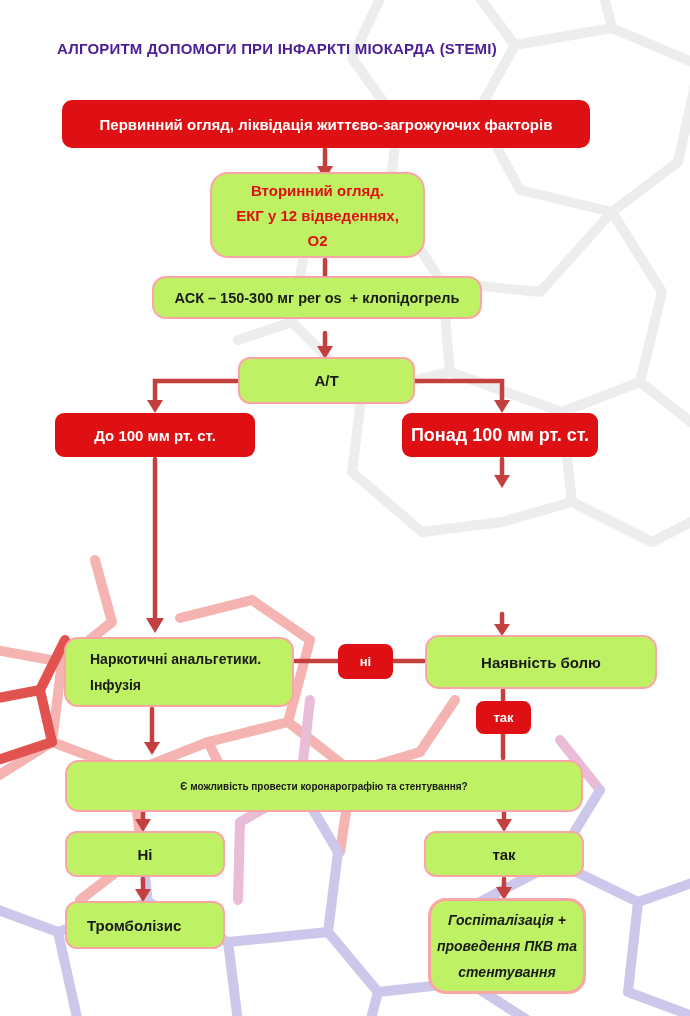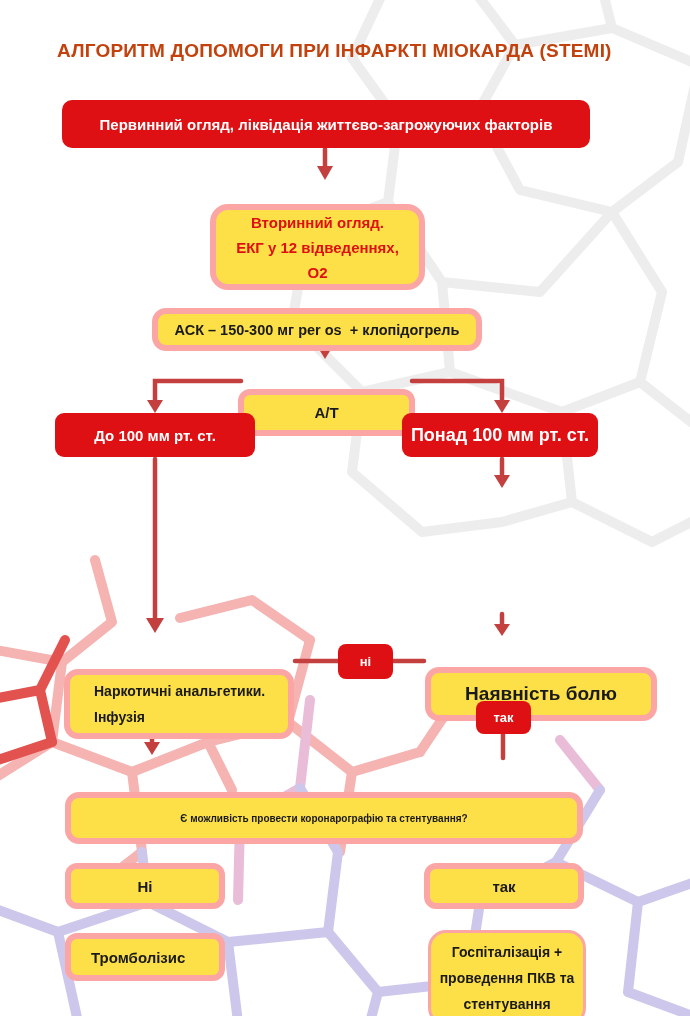--- a/index.html
+++ b/index.html
@@ -9,37 +9,37 @@
     margin:0 auto;
     background:#ffffff;
     overflow:hidden;
     font-family:"Liberation Sans", sans-serif;
   }
   .bg-svg, .conn-svg{
     position:absolute;left:0;top:0;width:690px;height:1016px;
   }
   .title{
     position:absolute;left:57px;top:40px;width:580px;
-    font-size:19px;font-weight:bold;color:#c2410c;
+    font-size:15px;font-weight:bold;color:#4c1d95;
     letter-spacing:.2px;
   }
   .node{
     position:absolute;
     display:flex;flex-direction:column;justify-content:center;align-items:center;
     box-sizing:border-box;
     font-weight:bold;
     text-align:center;
   }
   .node .line{white-space:pre;}
   .red-fill{
     background:#de1013;color:#ffffff;border-radius:10px;
   }
   .white-box{
-    background:#fde047;color:#1a1a1a;
-    border:6px solid #fca5a5;border-radius:14px;margin-top:32px;
+    background:#bef264;color:#1a1a1a;
+    border:2px solid #fca5a5;border-radius:14px;
   }
   .red-text{color:#de1013;}
   .left-align{align-items:flex-start;text-align:left;}
   .small-label{
     background:#de1013;color:#ffffff;border-radius:8px;
     font-size:13px;
   }
 </style>
 </head>
 <body>
@@ -160,21 +160,21 @@
 
   <div class="node white-box left-align" style="left:64px;top:637px;width:230px;height:70px;font-size:14px;line-height:26px;padding-left:24px;">
     <div class="line">Наркотичні анальгетики.</div>
     <div class="line">Інфузія</div>
   </div>
 
   <div class="node small-label" style="left:338px;top:644px;width:55px;height:35px;">
     <div class="line">ні</div>
   </div>
 
-  <div class="node white-box" style="left:425px;top:635px;width:232px;height:54px;font-size:19px;">
+  <div class="node white-box" style="left:425px;top:635px;width:232px;height:54px;font-size:15px;">
     <div class="line">Наявність болю</div>
   </div>
 
   <div class="node small-label" style="left:476px;top:701px;width:55px;height:33px;">
     <div class="line">так</div>
   </div>
 
   <div class="node white-box" style="left:65px;top:760px;width:518px;height:52px;font-size:10px;">
     <div class="line">Є можливість провести коронарографію та стентування?</div>
   </div>
@@ -184,19 +184,19 @@
   </div>
 
   <div class="node white-box" style="left:424px;top:831px;width:160px;height:46px;font-size:15px;border-radius:12px;">
     <div class="line">так</div>
   </div>
 
   <div class="node white-box left-align" style="left:65px;top:901px;width:160px;height:48px;font-size:15px;padding-left:20px;border-radius:12px;">
     <div class="line">Тромболізис</div>
   </div>
 
-  <div class="node white-box" style="left:428px;top:898px;width:158px;height:96px;font-size:14px;line-height:26px;border-radius:18px;border-width:3.5px;">
+  <div class="node white-box" style="left:428px;top:898px;width:158px;height:96px;font-size:14px;line-height:26px;border-radius:18px;border-width:3.5px;font-style:italic;">
     <div class="line">Госпіталізація +</div>
     <div class="line">проведення ПКВ та</div>
     <div class="line">стентування</div>
   </div>
 
 </div>
 
 </body></html>

